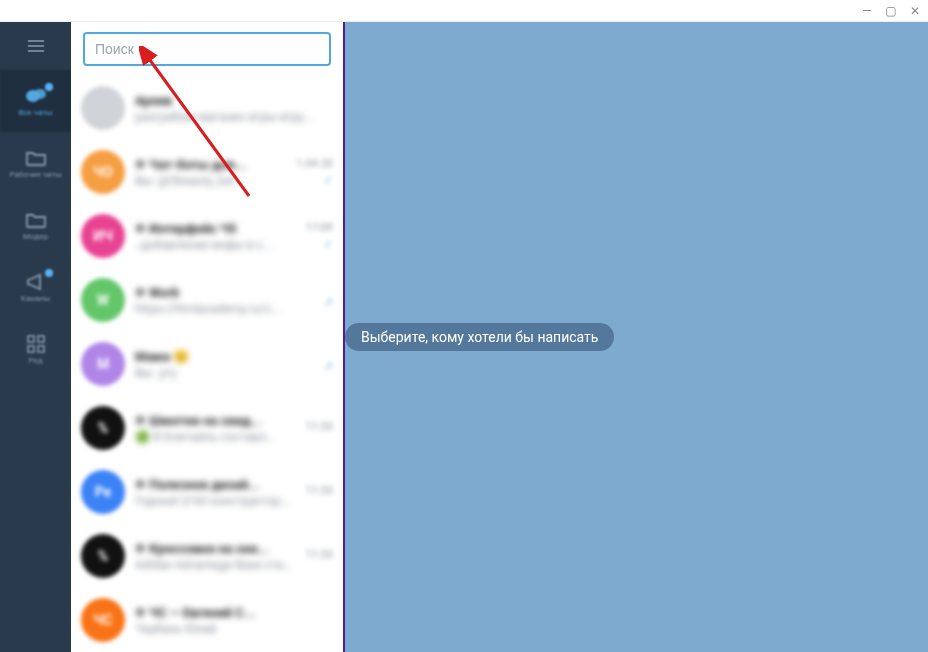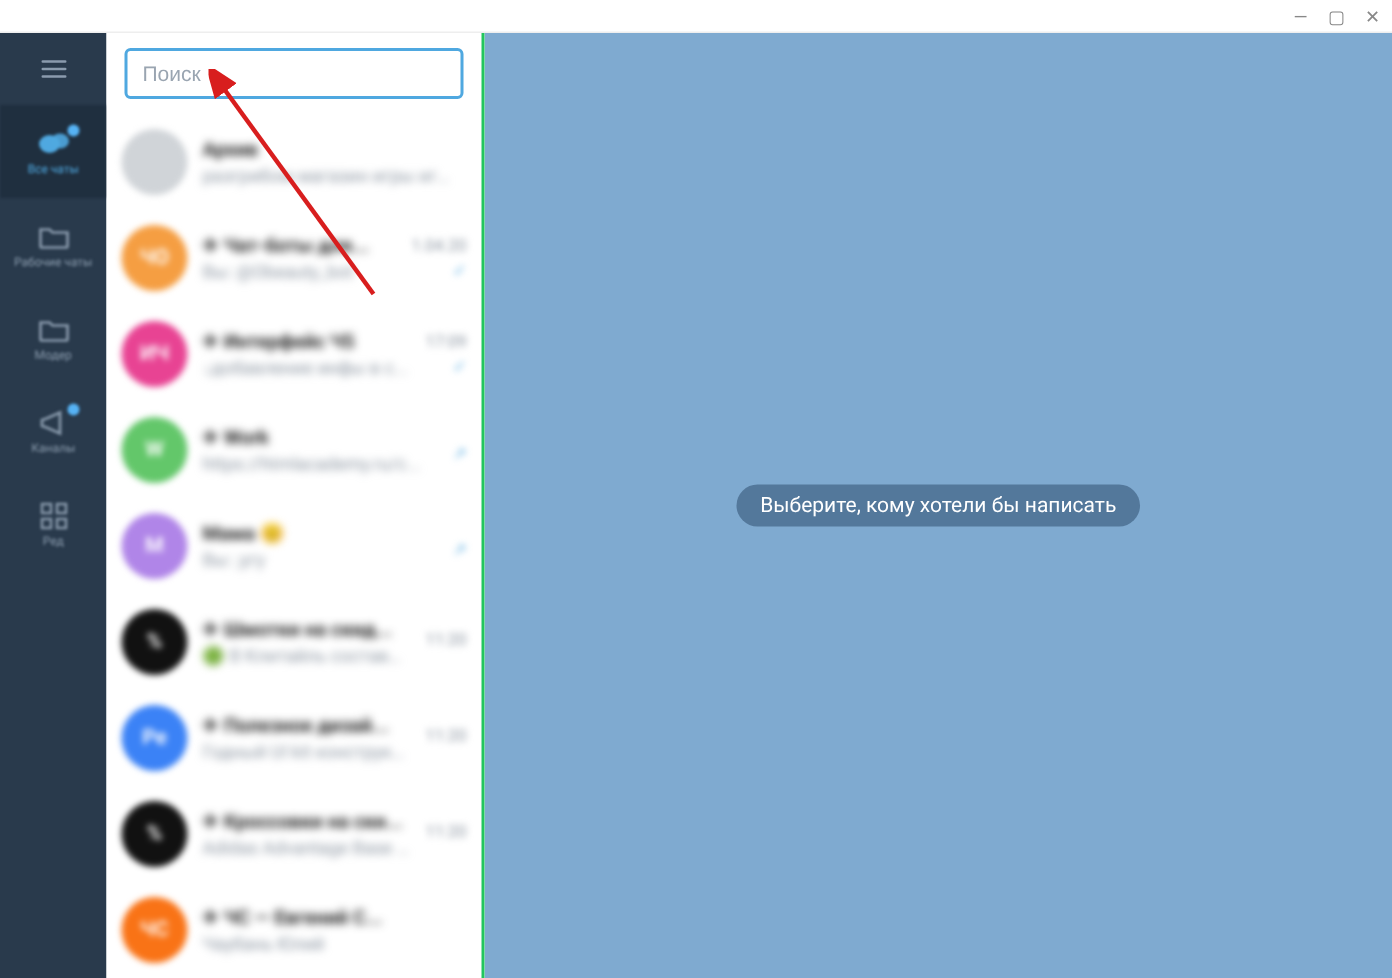--- a/index.html
+++ b/index.html
@@ -9,35 +9,35 @@
   .tb-btn { width: 14px; height: 14px; display: flex; align-items: center; justify-content: center; color: #888; font-size: 12px; cursor: pointer; }
   .main { flex: 1; display: flex; min-height: 0; }
   .railbar { width: 71px; background: #293a4c; display: flex; flex-direction: column; align-items: stretch; color: #8a9bad; }
   .hamburger { height: 48px; display: flex; align-items: center; justify-content: center; cursor: pointer; }
   .hamburger svg { width: 20px; height: 20px; }
   .rail-item { height: 62px; display: flex; flex-direction: column; align-items: center; justify-content: center; gap: 2px; cursor: pointer; filter: blur(1.2px); }
   .rail-item.active { background: #1f2f3f; color: #4fa8e0; }
   .rail-ico { width: 26px; height: 22px; display: flex; align-items: center; justify-content: center; font-size: 18px; position: relative; }
   .rail-ico .dot { position: absolute; top: -2px; right: -4px; width: 8px; height: 8px; border-radius: 50%; background: #56b3f5; }
   .rail-lbl { font-size: 8px; text-align: center; line-height: 1.1; padding: 0 3px; }
-  .chatlist { width: 252px; background: #fff; border-right: 2px solid #22c55e; display: flex; flex-direction: column; position: relative; }
+  .chatlist { width: 274px; background: #fff; border-right: 2px solid #4c1d95; display: flex; flex-direction: column; position: relative; }
   .chatlist-inner { flex: 1; overflow: hidden; }
   .search-wrap { padding: 10px 12px; }
   .search { width: 100%; height: 34px; border: 2px solid #4fa8e0; border-radius: 4px; padding: 0 10px; font-size: 14px; color: #333; outline: none; }
   .search::placeholder { color: #9aa5b1; }
   .chat-row { height: 64px; display: flex; align-items: center; padding: 0 10px 0 10px; gap: 10px; cursor: pointer; }
   .avatar { width: 44px; height: 44px; border-radius: 50%; flex: none; display: flex; align-items: center; justify-content: center; color: #fff; font-weight: 600; font-size: 14px; filter: blur(2px); }
   .chat-text { flex: 1; min-width: 0; filter: blur(3px); }
   .chat-title-line { display: flex; align-items: center; gap: 4px; }
   .chat-title { font-size: 13px; font-weight: 700; color: #222; white-space: nowrap; overflow: hidden; text-overflow: ellipsis; }
   .chat-sub { font-size: 12px; color: #8a94a0; white-space: nowrap; overflow: hidden; text-overflow: ellipsis; margin-top: 2px; }
   .chat-meta { display: flex; flex-direction: column; align-items: flex-end; gap: 4px; filter: blur(2.5px); }
   .chat-time { font-size: 11px; color: #8a94a0; }
   .chat-mark { font-size: 11px; color: #4fa8e0; }
-  .content { flex: 1; background: #7faad0; display: flex; align-items: center; justify-content: center; }
+  .content { flex: 1; background: #7faad0; display: flex; align-items: center; justify-content: flex-start; }
   .placeholder-pill { background: rgba(30,60,90,0.45); color: #fff; font-size: 14px; padding: 6px 16px; border-radius: 14px; }
   .arrow-overlay { position: absolute; left: 68px; top: 24px; width: 140px; height: 170px; pointer-events: none; z-index: 50; }
 </style>
 </head>
 <body>
 
 <div class="app">
   <div class="titlebar">
     <div class="tb-btn">—</div>
     <div class="tb-btn">▢</div>

